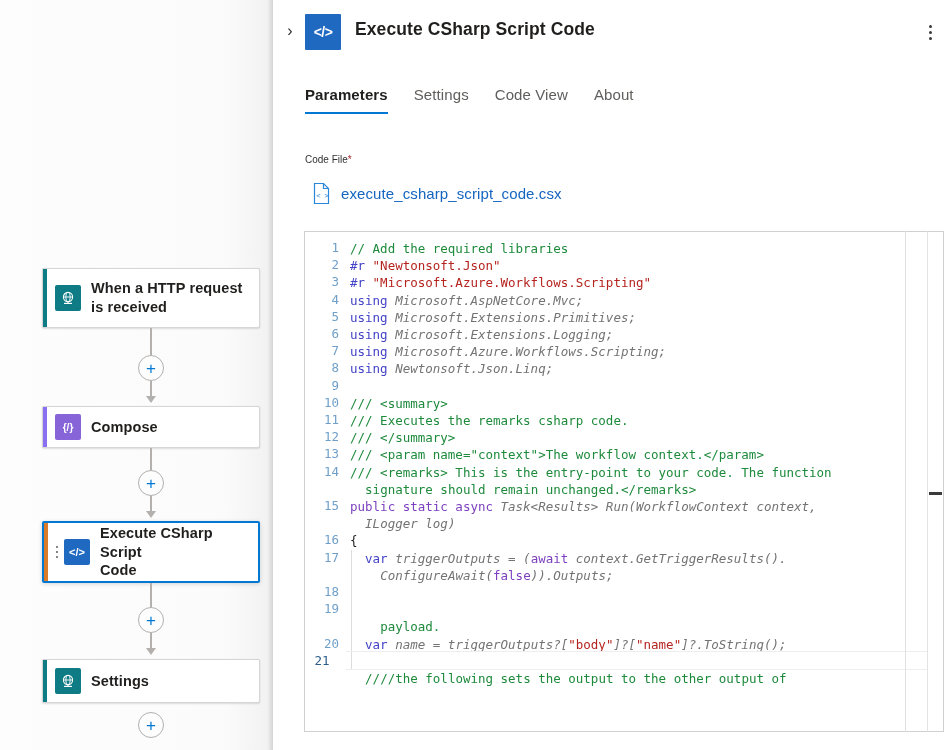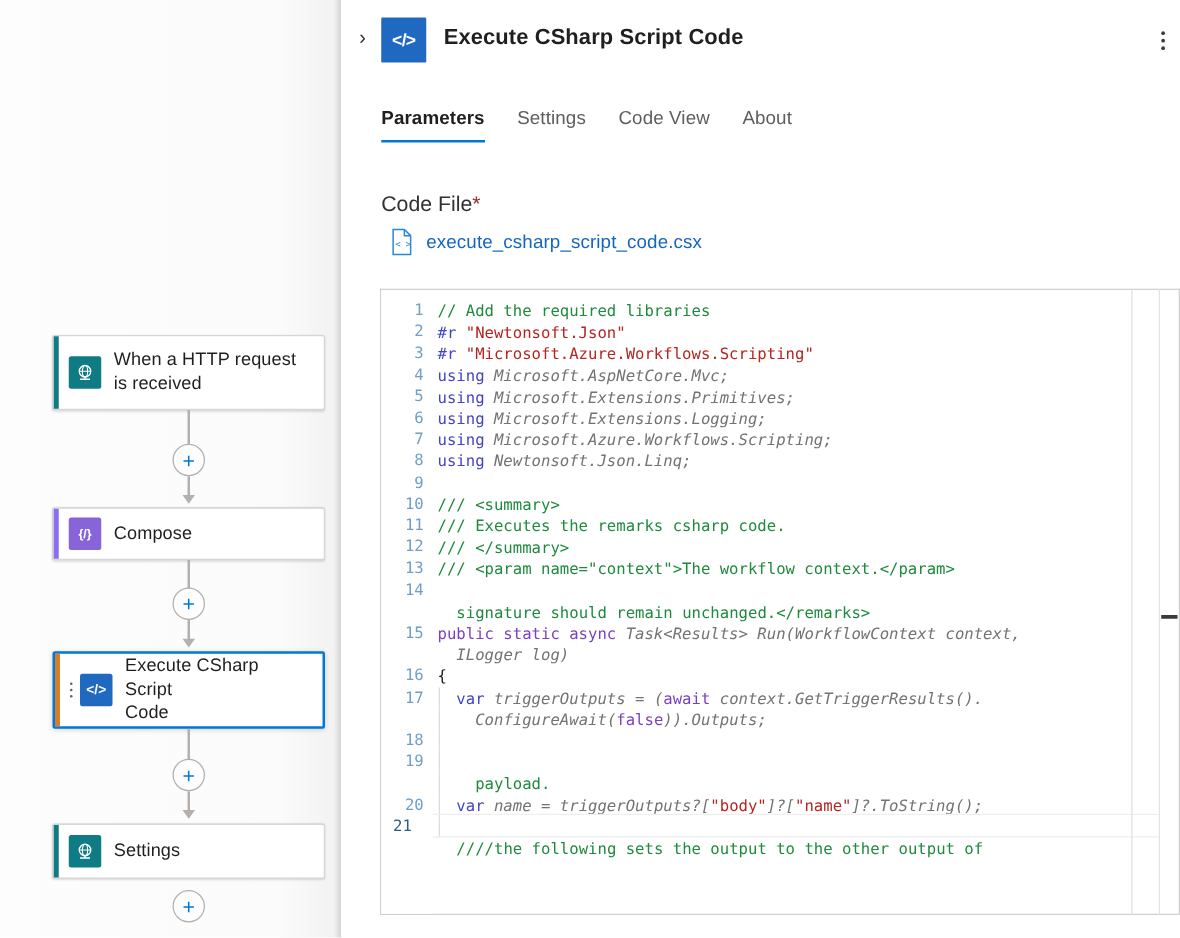--- a/index.html
+++ b/index.html
@@ -36,21 +36,21 @@
   }
   .node .accent { width:4px; align-self:stretch; flex:0 0 4px; }
   .node .nbody { display:flex; align-items:center; padding:8px 10px 8px 8px; flex:1; min-width:0; }
   .node .nicon {
     width:26px; height:26px; flex:0 0 26px; border-radius:2px;
     display:flex; align-items:center; justify-content:center;
     color:#fff; font-size:11px; font-weight:bold; margin-right:10px;
   }
   .node .nlabel {
     font-size:14.5px; color:#201f1e; line-height:1.28; letter-spacing:0.1px;
-    white-space:pre-line; font-weight:400;
+    white-space:pre-line; font-weight:700;
   }
   .node.selected { border:2px solid #0078d4; box-shadow:0 1px 4px rgba(0,0,0,0.16); }
   .kebab { width:10px; flex:0 0 10px; display:flex; flex-direction:column;
            align-items:center; justify-content:center; gap:2.5px; margin-right:2px; }
   .kebab i { width:2.5px; height:2.5px; border-radius:50%; background:#605e5c; display:block; }
 
   .conn { position:absolute; width:1.5px; background:#b3b0ad; }
   .plus {
     position:absolute; width:26px; height:26px; border-radius:50%;
     border:1px solid #b3b0ad; background:#fdfdfd;
@@ -96,21 +96,21 @@
     font-size:15px; color:#605e5c; padding:0 16px 11px 0; margin-right:10px;
     position:relative; cursor:pointer; letter-spacing:0.1px;
   }
   .tab.active { color:#201f1e; font-weight:700; }
   .tab.active::after {
     content:""; position:absolute; left:0; right:16px; bottom:0; height:2.5px; background:#0078d4;
   }
 
   
   .field-label {
-    position:absolute; left:305px; top:154px; font-size:17px; color:#323130;
+    position:absolute; left:305px; top:154px; font-size:10px; color:#323130;
   }
   .req { color:#a4262c; }
   .file-row {
     position:absolute; left:312px; top:182px; display:flex; align-items:center; gap:9px;
   }
   .file-icon { width:20px; height:23px; position:relative; flex:0 0 20px; }
   .file-name { font-size:15px; color:#1565c0; letter-spacing:0.1px; cursor:pointer; }
 
   
   #editor {
@@ -311,20 +311,21 @@
       <div class="cl" style="top: 59.6px; padding-left: 4px;"><span class="c-kw">using </span><span class="c-pl">Microsoft.AspNetCore.Mvc;</span></div>
       <div class="cl" style="top: 76.8px; padding-left: 4px;"><span class="c-kw">using </span><span class="c-pl">Microsoft.Extensions.Primitives;</span></div>
       <div class="cl" style="top: 94px; padding-left: 4px;"><span class="c-kw">using </span><span class="c-pl">Microsoft.Extensions.Logging;</span></div>
       <div class="cl" style="top: 111.2px; padding-left: 4px;"><span class="c-kw">using </span><span class="c-pl">Microsoft.Azure.Workflows.Scripting;</span></div>
       <div class="cl" style="top: 128.4px; padding-left: 4px;"><span class="c-kw">using </span><span class="c-pl">Newtonsoft.Json.Linq;</span></div>
       <div class="cl" style="top: 145.6px; padding-left: 4px;">&nbsp;</div>
       <div class="cl" style="top: 162.8px; padding-left: 4px;"><span class="c-com">/// &lt;summary&gt;</span></div>
       <div class="cl" style="top: 180px; padding-left: 4px;"><span class="c-com">/// Executes the remarks csharp code.</span></div>
       <div class="cl" style="top: 197.2px; padding-left: 4px;"><span class="c-com">/// &lt;/summary&gt;</span></div>
       <div class="cl" style="top: 214.4px; padding-left: 4px;"><span class="c-com">/// &lt;param name="context"&gt;The workflow context.&lt;/param&gt;</span></div>
+      <div class="cl" style="top: 231.6px; padding-left: 4px;"><span class="c-com">/// &lt;remarks&gt; This is the entry-point to your code. The function</span></div>
       <div class="cl" style="top: 248.8px; padding-left: 19.1px;"><span class="c-com">signature should remain unchanged.&lt;/remarks&gt;</span></div>
       <div class="cl" style="top: 266px; padding-left: 4px;"><span class="c-kw2">public static async </span><span class="c-pl">Task&lt;Results&gt; Run(</span><span class="c-pl">WorkflowContext context,</span></div>
       <div class="cl" style="top: 283.2px; padding-left: 19.1px;"><span class="c-pl">ILogger log)</span></div>
       <div class="cl" style="top: 300.4px; padding-left: 4px;"><span class="c-brk">{</span></div>
       <div class="cl" style="top: 317.6px; padding-left: 4px;"><span class="c-pl">  </span><span class="c-kw">var </span><span class="c-pl">triggerOutputs = (</span><span class="c-kw2">await </span><span class="c-pl">context.GetTriggerResults().</span></div>
       <div class="ig" style="top: 317.6px; height: 17.2px; left: 4.5px;"></div>
       <div class="cl" style="top: 334.8px; padding-left: 19.1px;"><span class="c-pl">  ConfigureAwait(</span><span class="c-kw2">false</span><span class="c-pl">)).Outputs;</span></div>
       <div class="ig" style="top: 334.8px; height: 17.2px; left: 4.5px;"></div>
       <div class="cl" style="top: 352px; padding-left: 4px;">&nbsp;</div>
       <div class="ig" style="top: 352px; height: 17.2px; left: 4.5px;"></div>

